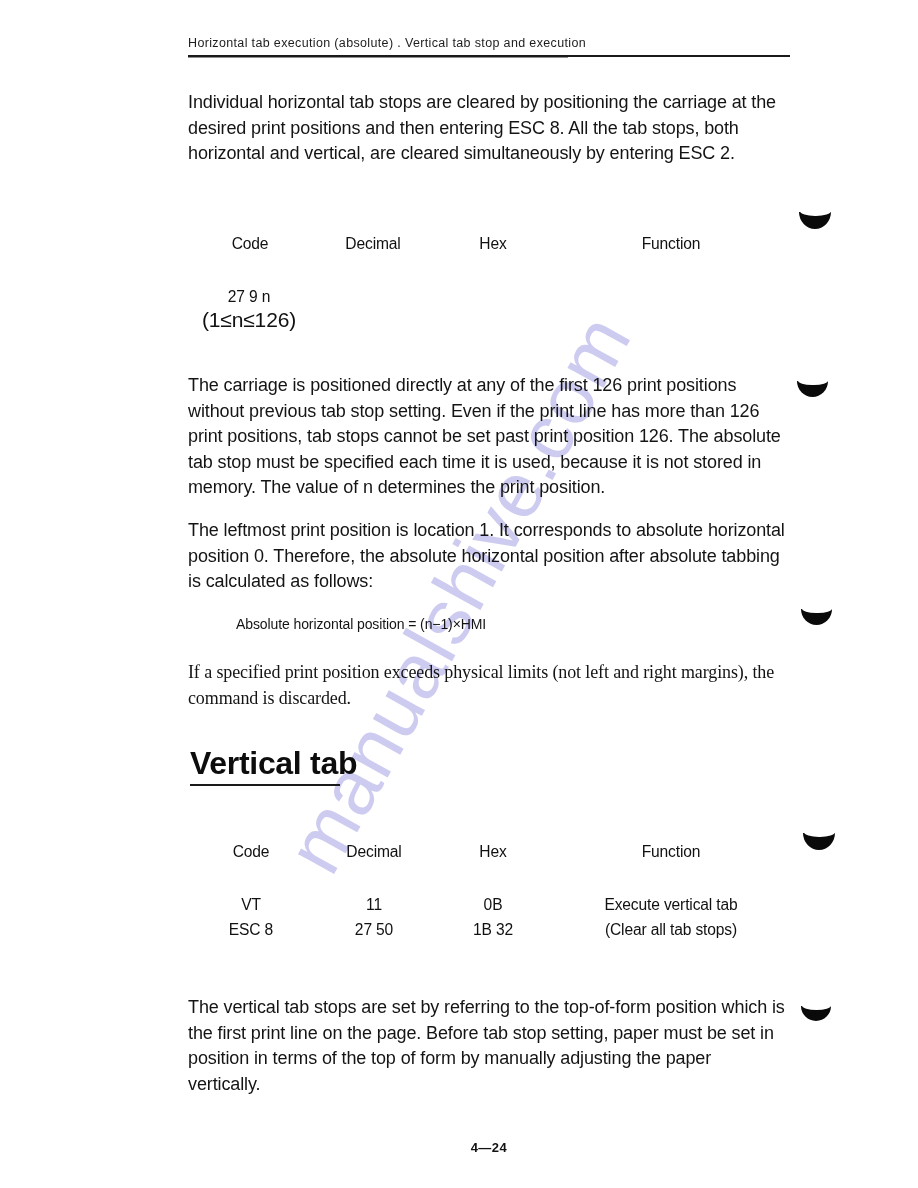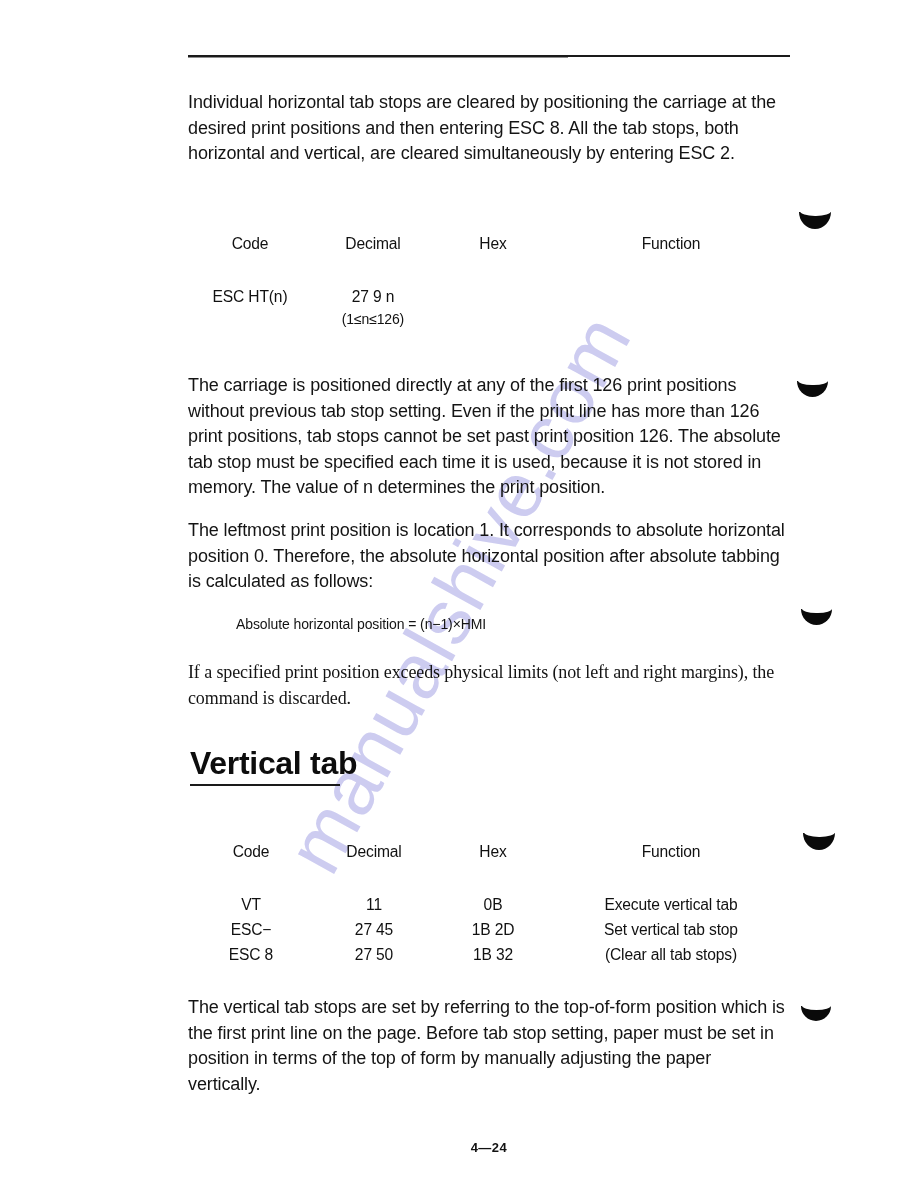--- a/index.html
+++ b/index.html
@@ -149,21 +149,21 @@
 
   .cmd-cell {
     font-size: 15.6px;
     line-height: 23px;
     text-align: center;
     letter-spacing: -0.15px;
     white-space: nowrap;
   }
   .cmd-cell .sub {
     display: block;
-    font-size: 14px;
+    font-size: 21px;
     line-height: 23px;
   }
 
   .col-code     { width: 124px; }
   .col-decimal  { width: 122px; }
   .col-hex      { width: 118px; }
   .col-function { width: 238px; }
 
   .cmd-table-2 .col-code     { width: 126px; }
   .cmd-table-2 .col-decimal  { width: 120px; }
@@ -209,33 +209,33 @@
 </style>
 </head>
 <body>
 
 <div id="page">
 
   <div class="watermark">manualshive.com</div>
 
   <div class="content">
 
+    <div class="runhead">Horizontal tab execution (absolute) . Vertical tab stop and execution</div>
     <div class="runhead-rule"></div>
 
     <div class="para para-1">Individual horizontal tab stops are cleared by positioning the carriage at the desired print positions and then entering ESC 8. All the tab stops, both horizontal and vertical, are cleared simultaneously by entering ESC 2.</div>
 
     <div class="cmd-table cmd-table-1">
       <div class="cmd-row head-row">
         <div class="cmd-cell col-code">Code</div>
         <div class="cmd-cell col-decimal">Decimal</div>
         <div class="cmd-cell col-hex">Hex</div>
         <div class="cmd-cell col-function">Function</div>
       </div>
       <div class="cmd-row">
-        <div class="cmd-cell col-code">ESC HT(n)</div>
         <div class="cmd-cell col-decimal">
           <span>27 9 n</span>
           <span class="sub">(1≤n≤126)</span>
         </div>
       </div>
     </div>
 
     <div class="para para-2">The carriage is positioned directly at any of the first 126 print positions without previous tab stop setting. Even if the print line has more than 126 print positions, tab stops cannot be set past print position 126. The absolute tab stop must be specified each time it is used, because it is not stored in memory. The value of n determines the print position.</div>
 
     <div class="para para-3">The leftmost print position is location 1. It corresponds to absolute horizontal position 0. Therefore, the absolute horizontal position after absolute tabbing is calculated as follows:</div>
@@ -254,26 +254,20 @@
         <div class="cmd-cell col-hex">Hex</div>
         <div class="cmd-cell col-function">Function</div>
       </div>
       <div class="cmd-row">
         <div class="cmd-cell col-code">VT</div>
         <div class="cmd-cell col-decimal">11</div>
         <div class="cmd-cell col-hex">0B</div>
         <div class="cmd-cell col-function">Execute vertical tab</div>
       </div>
       <div class="cmd-row">
-        <div class="cmd-cell col-code">ESC−</div>
-        <div class="cmd-cell col-decimal">27 45</div>
-        <div class="cmd-cell col-hex">1B 2D</div>
-        <div class="cmd-cell col-function">Set vertical tab stop</div>
-      </div>
-      <div class="cmd-row">
         <div class="cmd-cell col-code">ESC 8</div>
         <div class="cmd-cell col-decimal">27 50</div>
         <div class="cmd-cell col-hex">1B 32</div>
         <div class="cmd-cell col-function">(Clear all tab stops)</div>
       </div>
     </div>
 
     <div class="para para-5">The vertical tab stops are set by referring to the top-of-form position which is the first print line on the page. Before tab stop setting, paper must be set in position in terms of the top of form by manually adjusting the paper vertically.</div>
 
     <div class="page-number">4—24</div>

